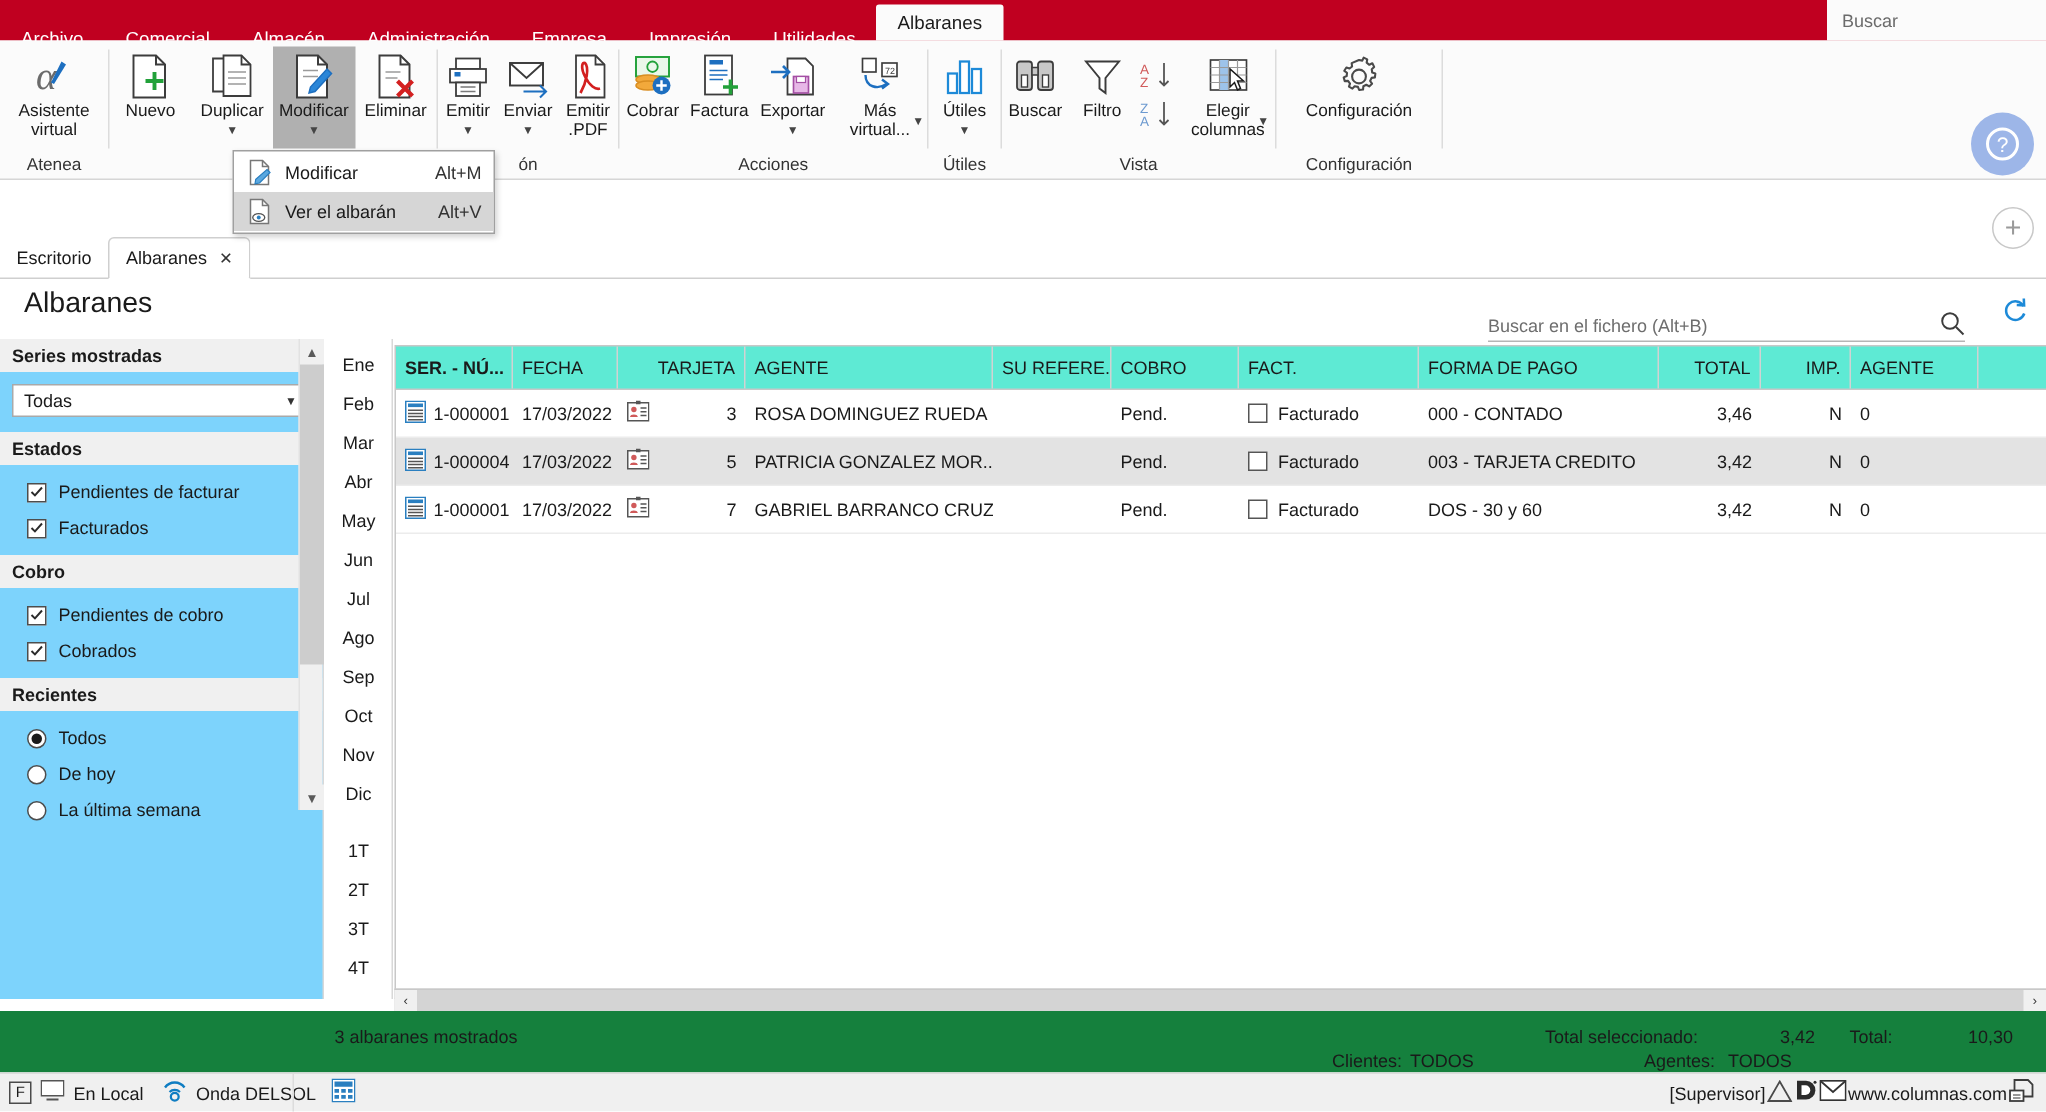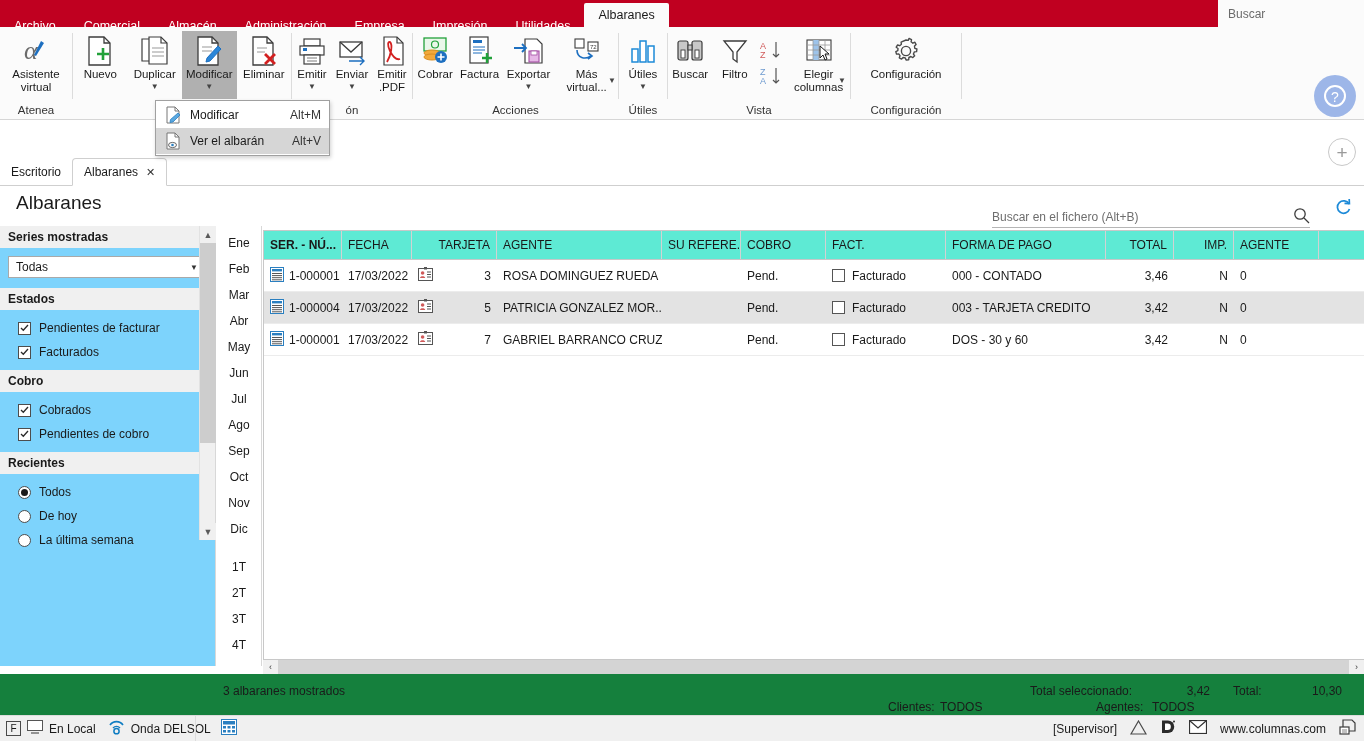--- a/index.html
+++ b/index.html
@@ -236,21 +236,21 @@
     background: #f0f0f0; border-top: 1px solid #dcdcdc;
     display: flex; align-items: center;
   }
   .sb-left { display: flex; align-items: center; padding-left: 6px; gap: 6px; }
   .sb-f {
     width: 15px; height: 15px; border: 1px solid #4a4a4a; display: flex;
     align-items: center; justify-content: center; font-size: 10px; color: #1a1a1a;
   }
   .sb-txt { font-size: 12px; color: #1a1a1a; }
   .sb-right {
-    margin-left: auto; display: flex; align-items: center; gap: 13px; padding-right: 8px;
+    margin-left: auto; display: flex; align-items: center; gap: 1px; padding-right: 8px;
   }
   .sb-divider { position:absolute; left: 195px; top: 0; width:1px; height: 26px; background: #dcdcdc; }
 </style>
 </head>
 <body>
 
 <div id="app">
 
   <div class="menubar">
     <div class="menu-item">Archivo</div>
@@ -621,29 +621,29 @@
     <div class="group-gap"></div>
 
     <div class="sec-hdr">Cobro</div>
     <div class="group-gap"></div>
     <div class="chkrow">
       <span class="cbox">
         <svg width="9" height="8" viewBox="0 0 9 8">
             <path d="M1 4 L3.3 6.3 L8 1" fill="none" stroke="#2b2b2b" stroke-width="1.3"></path>
           </svg>
       </span>
-      <span>Cobrados</span>
+      <span>Pendientes de cobro</span>
     </div>
     <div class="chkrow">
       <span class="cbox">
         <svg width="9" height="8" viewBox="0 0 9 8">
             <path d="M1 4 L3.3 6.3 L8 1" fill="none" stroke="#2b2b2b" stroke-width="1.3"></path>
           </svg>
       </span>
-      <span>Pendientes de cobro</span>
+      <span>Cobrados</span>
     </div>
     <div class="group-gap"></div>
 
     <div class="sec-hdr">Recientes</div>
     <div class="group-gap"></div>
     <div class="radrow">
       <span class="rad">
           <span class="dot"></span>
         </span>
       <span>Todos</span>

